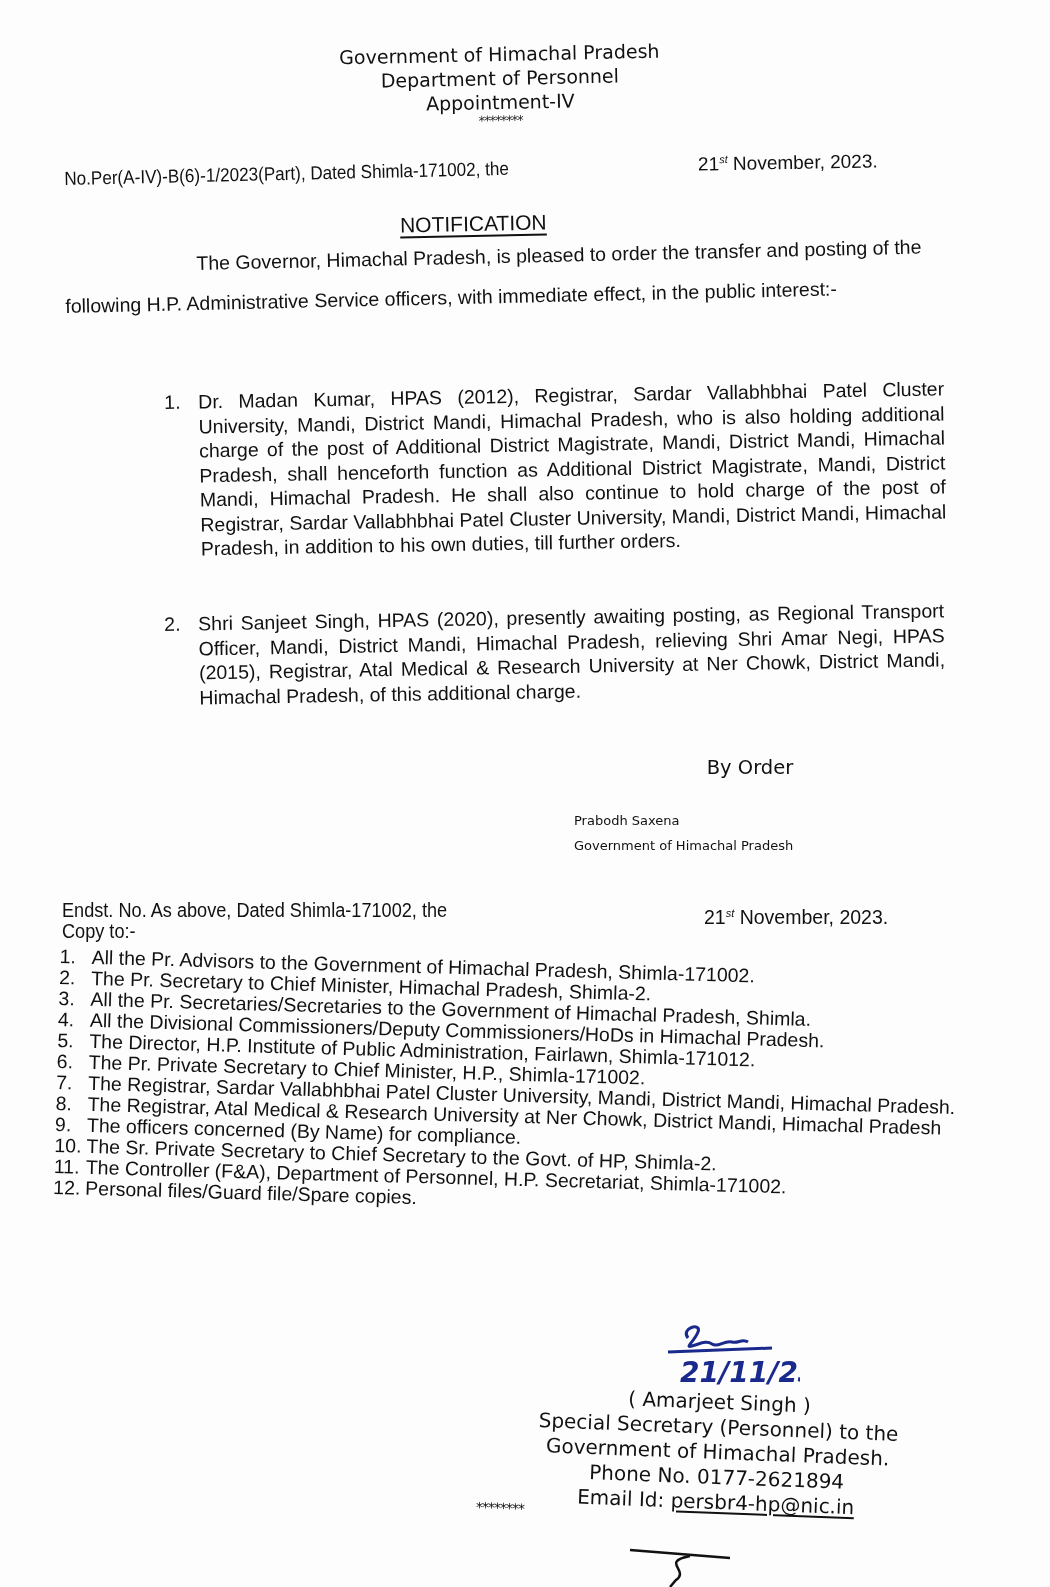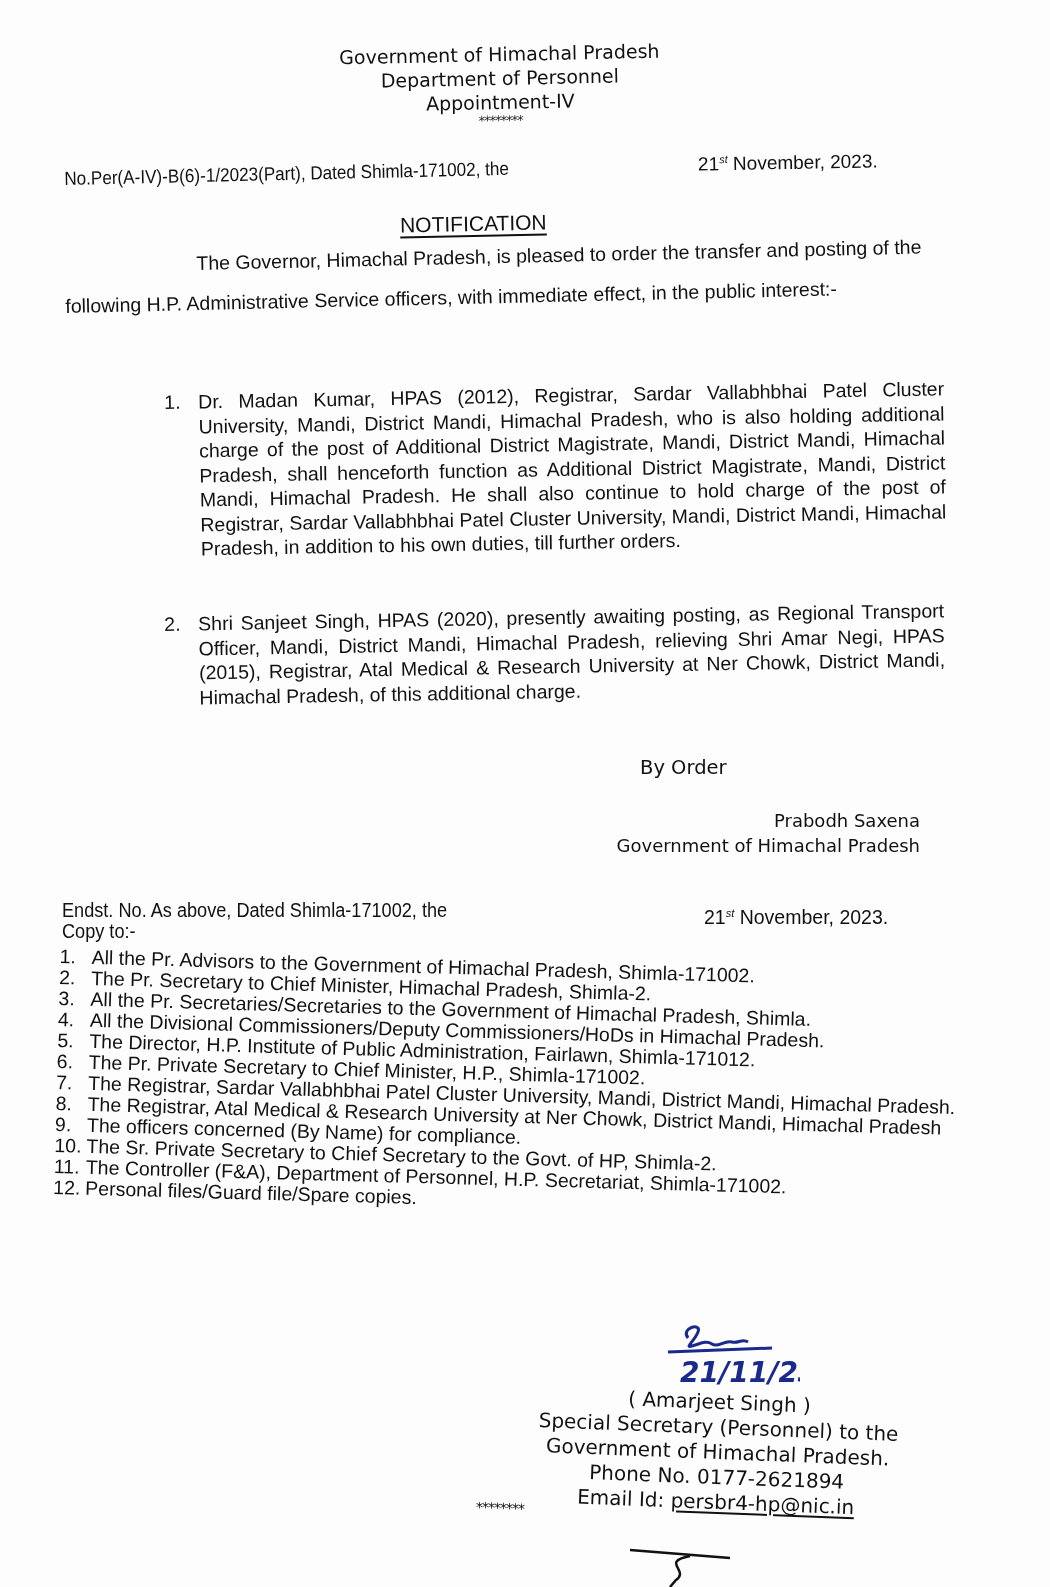--- a/index.html
+++ b/index.html
@@ -14,22 +14,22 @@
   .refdate { left: 698px; top: 152px; font-size: 19px; transform: rotate(-1deg); font-family: "Liberation Sans", sans-serif; }
   sup { font-size: 11px; vertical-align: 7px; font-style: italic; }
   .title { left: 400px; top: 212px; font-size: 21px; text-decoration: underline; text-underline-offset: 4px; transform: rotate(-1.2deg); font-family: "Liberation Sans", sans-serif; }
   .para { left: 64px; top: 246px; width: 880px; font-size: 19.5px; line-height: 40px; font-family: "Liberation Sans", sans-serif; transform: rotate(-1.3deg); transform-origin: left top; white-space: normal; }
   .para .indent { display: inline-block; width: 132px; }
   .item { left: 164px; width: 780px; font-size: 19.5px; line-height: 24.5px; font-family: "Liberation Sans", sans-serif; white-space: normal; transform: rotate(-1deg); transform-origin: left top; }
   .item .num { position: absolute; left: 0; top: 0; }
   .item .txt { margin-left: 34px; text-align: justify; text-align-last: left; }
   .item1 { top: 390px; }
   .item2 { top: 612px; }
-  .signblock { left: 550px; width: 370px; text-align: right; font-size: 18px; line-height: 25px; }
-  .byorder { left: 640px; width: 220px; top: 756px; font-size: 19.5px; }
+  .signblock { left: 574px; width: 370px; text-align: left; font-size: 13px; line-height: 25px; }
+  .byorder { left: 640px; width: 220px; top: 756px; text-align: center; font-size: 19.5px; }
   .sig1 { top: 808px; }
   .endst { left: 62px; top: 900px; font-size: 19.5px; line-height: 21px; font-family: "Liberation Sans", sans-serif; transform: scaleX(0.93); transform-origin: left top; }
   .endst-date { left: 704px; top: 906px; font-size: 19.5px; font-family: "Liberation Sans", sans-serif; }
   .copylist { left: 60px; top: 946px; width: 900px; font-size: 19.5px; font-family: "Liberation Sans", sans-serif; line-height: 21px; transform: rotate(1.6deg); transform-origin: left top; white-space: normal; }
   .copylist .ci { position: relative; padding-left: 32px; }
   .copylist .ci .n { position: absolute; left: 0; top: 0; }
   .copylist .ci .t { text-align: justify; text-align-last: left; }
   .signature { left: 640px; top: 1320px; width: 160px; height: 75px; }
   .sign2 { left: 520px; top: 1390px; width: 400px; text-align: center; font-size: 20px; line-height: 25px; transform: rotate(2.2deg); transform-origin: center top; }
   .sign2 .email { text-decoration: underline; text-underline-offset: 3px; }

